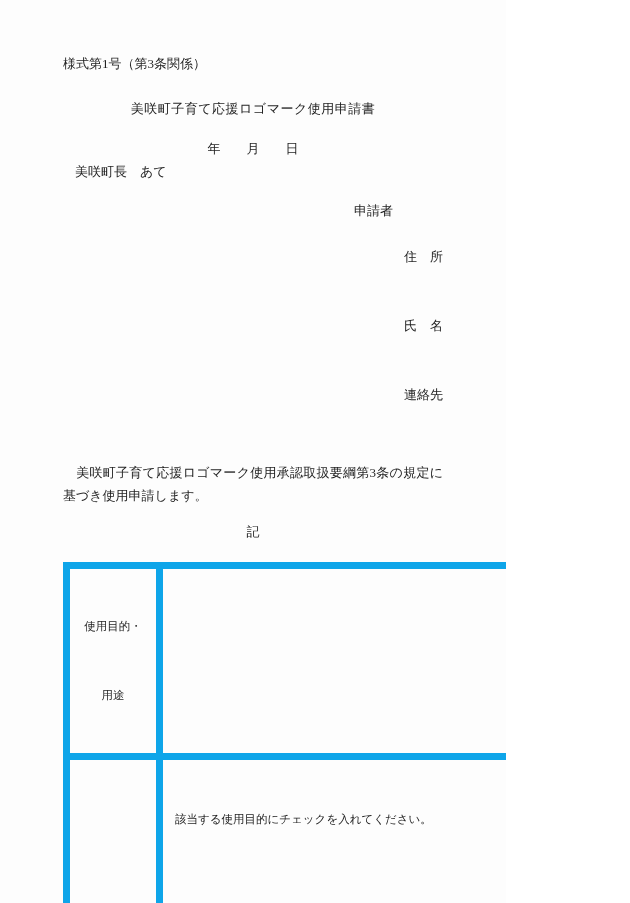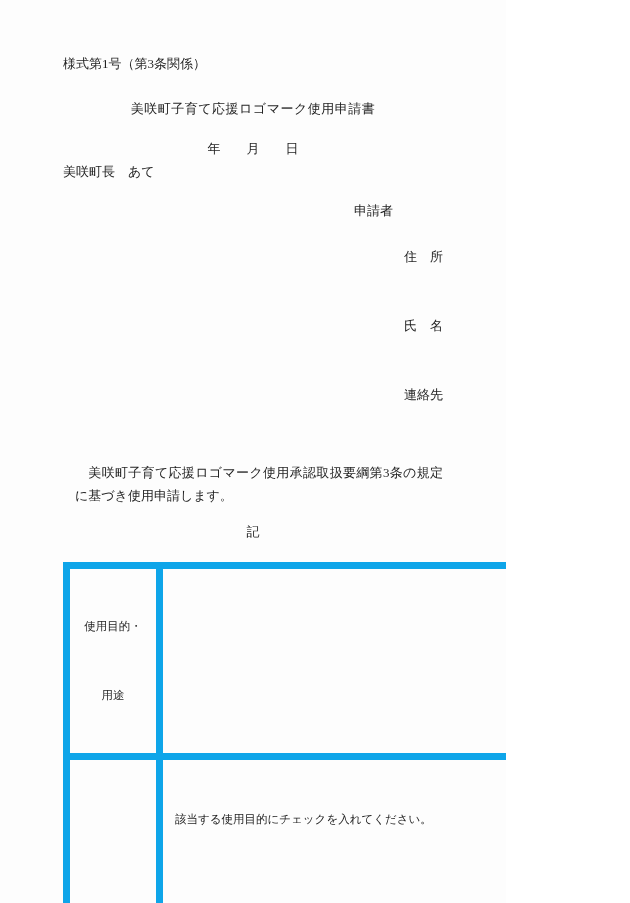--- a/index.html
+++ b/index.html
@@ -27,33 +27,33 @@
   .doc-title {
     margin: 22px 0 0 0;
     font-size: 13px;
     font-weight: normal;
     text-align: center;
     letter-spacing: 0.5px;
   }
 
   .date-line { margin-top: 17px; text-align: center; }
 
-  .addressee { }
+  .addressee { margin-left: 12px; }
 
   .applicant-block {
     display: flex;
     margin-top: 16px;
     margin-left: 239px;
     justify-content: flex-end;
   }
   .applicant-label { margin-right: 11px; }
   .applicant-fields { display: block; }
 
   .body-para {
-    margin: 9px 0 0 12px;
+    margin: 9px 0 0 0;
     text-align: justify;
   }
   .body-para + .body-para { margin-top: 0; }
 
   .record-marker { margin-top: 13px; text-align: center; }
 
   table.form-table {
     border-collapse: collapse;
     table-layout: fixed;
     width: 460px;

